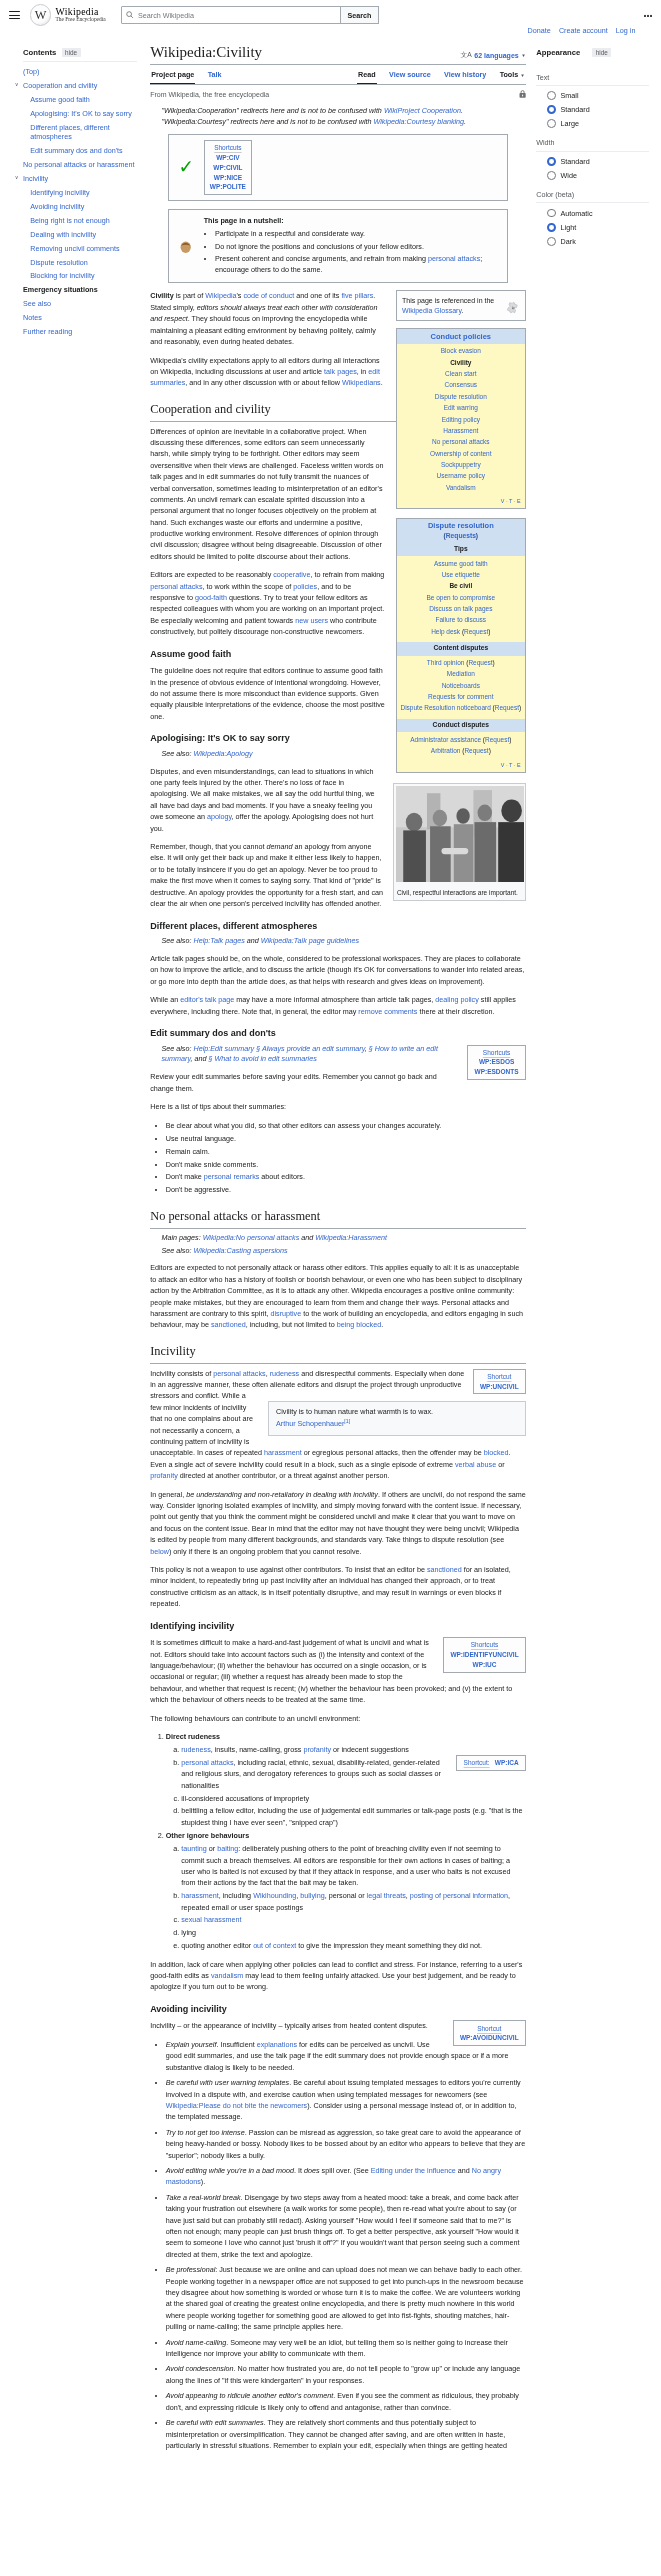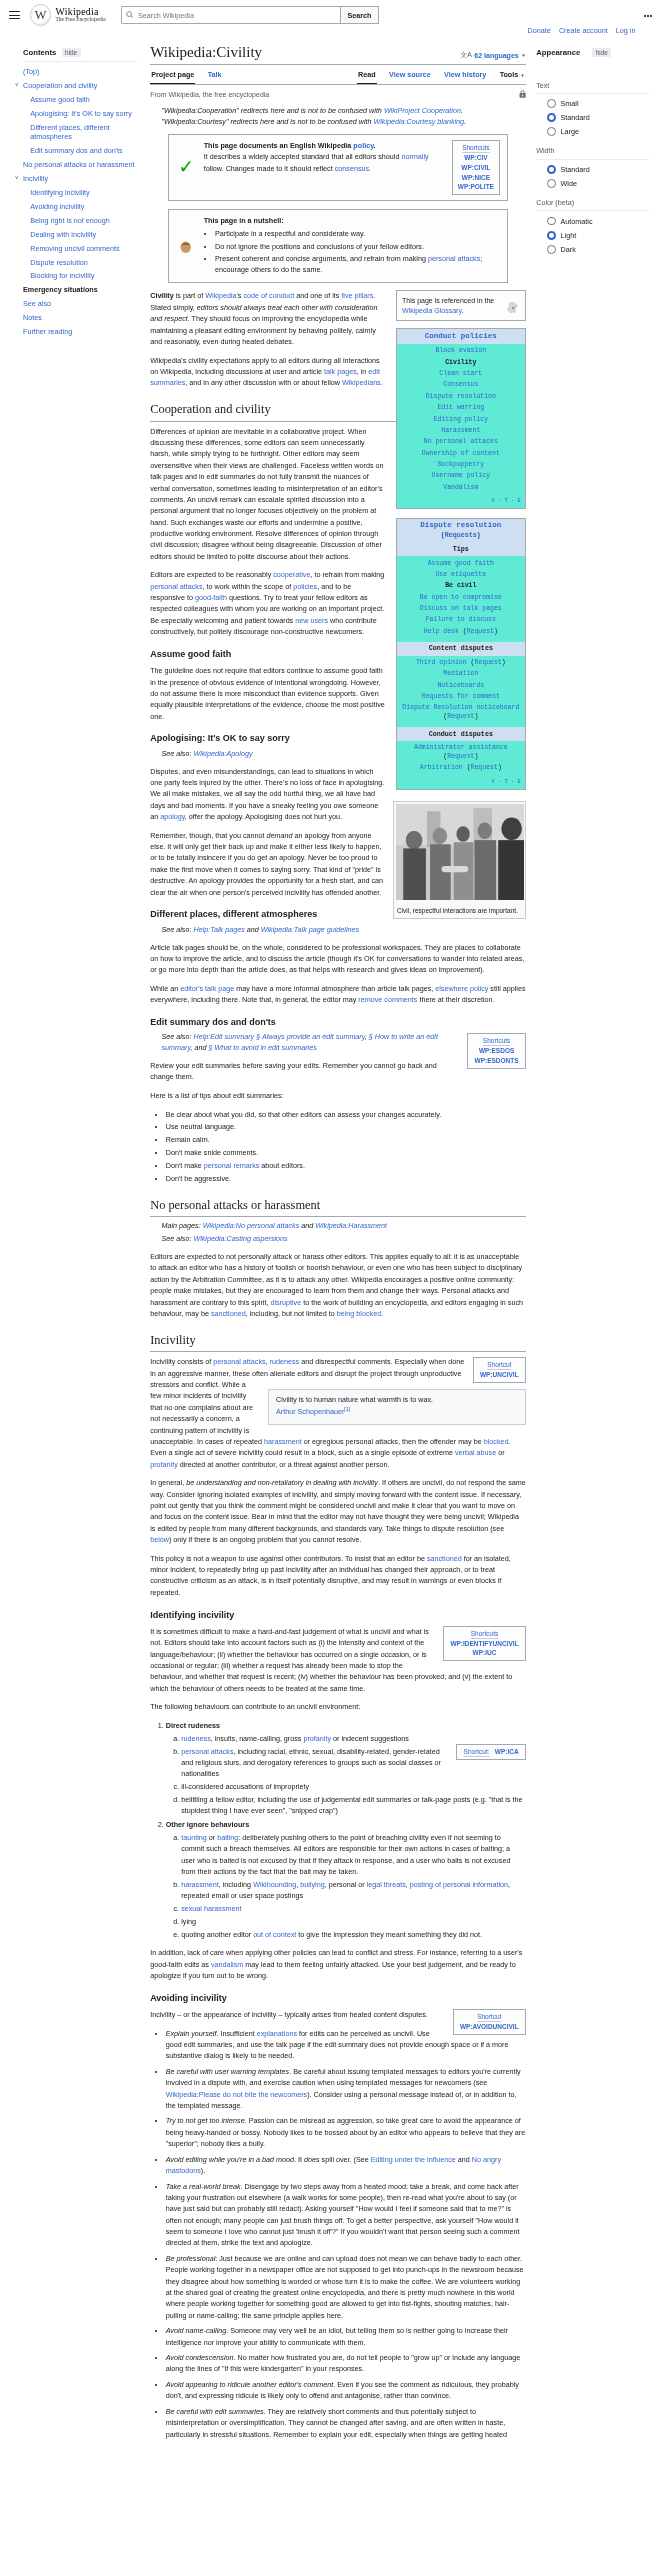--- a/index.html
+++ b/index.html
@@ -70,21 +70,21 @@
   .shortcuts-float .sc-item { font-weight:700; color:#3366cc; }
 
   .content { line-height:1.58; }
   .content p { margin:4.1px 0 7.2px; }
   h2 { font-family:"Liberation Serif","DejaVu Serif",serif; font-weight:400; font-size:12.4px; border-bottom:0.5px solid #a2a9b1; margin:11.3px 0 4.1px; padding-bottom:1px; }
   h3 { font-size:9px; margin:9.3px 0 3.1px; }
 
   
   .rfloat { float:right; clear:right; }
   .glossary-box { width:130px; border:0.5px solid #a2a9b1; background:#fdfdfd; padding:4.1px 5.2px; margin:0 0 7.2px 9.3px; font-size:7px; display:flex; gap:4.1px; align-items:center; line-height:1.4; }
-  .navbox { width:130px; border:0.5px solid #a2a9b1; background:#5eead4; margin:0 0 8.2px 9.3px; font-size:6.5px; text-align:center;font-family:Liberation Mono, monospace; }
+  .navbox { width:130px; border:0.5px solid #a2a9b1; background:#fef9c3; margin:0 0 8.2px 9.3px; font-size:6.5px; text-align:center; }
   .navbox .nb-head { background:#cedff2; padding:2.6px 3.1px; font-weight:700; color:#2a4b8d; font-size:7.5px; line-height:1.25; }
   .navbox .nb-sub { background:#cedff2; padding:1.5px 3.1px; font-weight:700; color:#202122; font-size:6.7px; }
   .navbox .nb-band { background:#cedff2; padding:1.5px 3.1px; font-weight:700; color:#202122; font-size:6.7px; margin-top:2.1px; }
   .navbox .nb-item { padding:1.3px 3.1px; line-height:1.35; }
   .navbox .vte { text-align:right; padding:1.5px 4.1px 2.6px; font-size:5.4px; color:#3366cc; }
   .thumb { float:right; clear:right; width:133px; border:0.5px solid #c8ccd1; background:#f8f9fa; padding:2.1px; margin:2.1px 0 7.2px 9.3px; font-size:6.5px; color:#202122; }
   .thumb .cap { padding:2.6px 1px 1px; line-height:1.4; }
   .quote-box { float:right; clear:right; width:258px; border:0.5px solid #c8ccd1; background:#f8f9fa; padding:5.2px 7.2px; margin:2.1px 0 7.2px 9.3px; line-height:1.5; }
   .quote-box .qa { color:#3366cc; }
   .quote-box sup { font-size:5.2px; color:#3366cc; }
@@ -97,21 +97,21 @@
   .content ul.plain li { margin:1.5px 0; }
   ol.behaviours { margin:3.1px 0 7.2px 15.5px; }
   ol.behaviours > li { margin:2.1px 0; }
   ol.behaviours ol { list-style-type:lower-alpha; margin-left:15.5px; }
   ol.behaviours ol li { margin:1.5px 0; }
   ul.avoid { margin:3.1px 0 7.2px 15.5px; }
   ul.avoid li { margin:2.1px 0 4.1px; }
 
   
   .appearance { padding:17.5px 12.4px 0 5.2px; font-size:7.2px; }
-  .ap-head { display:flex; align-items:center; gap:12px; margin-bottom:24px; }
+  .ap-head { display:flex; align-items:center; gap:12px; margin-bottom:16px; }
   .ap-title { font-weight:700; font-size:7.7px; }
   .ap-group { margin-bottom:10.3px; }
   .ap-group-label { color:#54595d; border-bottom:0.5px solid #eaecf0; padding-bottom:3.1px; margin-bottom:5.2px; }
   .radio-row { display:flex; align-items:center; gap:4.6px; margin:5.2px 0; cursor:pointer;padding-left:11px; }
   .radio { width:8.8px; height:8.8px; border-radius:50%; border:0.5px solid #72777d; background:#fff; flex:0 0 8.8px; }
   .radio.sel { border:2.6px solid #36c; }
 </style>
 </head>
 <body>
 
@@ -285,24 +285,20 @@
           </svg>
       </span>
     </div>
 
     <div class="hatnote">"Wikipedia:Cooperation" redirects here and is not to be confused with <span class="wl">WikiProject Cooperation</span>. "Wikipedia:Courtesy" redirects here and is not to be confused with <span class="wl">Wikipedia:Courtesy blanking</span>.</div>
 
     <div class="msgbox">
       <div class="mb-icon">
           <span class="check">✓</span>
         </div>
-      <div class="mb-body">
-        <div class="mb-title">This page documents an English Wikipedia <span class="wl">policy</span>.</div>
-        <div>It describes a widely accepted standard that all editors should <span class="wl">normally</span> follow. Changes made to it should reflect <span class="wl">consensus</span>.</div>
-      </div>
       <div class="shortcuts-float" style="float:none; margin:0;">
         <div class="sc-title">Shortcuts</div>
         <div>
             <div class="sc-item">WP:CIV</div>
             <div class="sc-item">WP:CIVIL</div>
             <div class="sc-item">WP:NICE</div>
             <div class="sc-item">WP:POLITE</div>
           </div>
       </div>
     </div>
@@ -420,33 +416,33 @@
       <p>The guideline does not require that editors continue to assume good faith in the presence of obvious evidence of intentional wrongdoing. However, do not assume there is more misconduct than evidence supports. Given equally plausible interpretations of the evidence, choose the most positive one.</p>
 
       <h3>Apologising: It's OK to say sorry</h3>
       <div class="hatnote">See also: <span class="wl">Wikipedia:Apology</span></div>
       <p>Disputes, and even misunderstandings, can lead to situations in which one party feels injured by the other. There's no loss of face in apologising. We all make mistakes, we all say the odd hurtful thing, we all have bad days and bad moments. If you have a sneaky feeling you owe someone an <span class="wl">apology</span>, offer the apology. Apologising does not hurt you.</p>
       <p>Remember, though, that you cannot <i>demand</i> an apology from anyone else. It will only get their back up and make it either less likely to happen, or to be totally insincere if you do get an apology. Never be too proud to make the first move when it comes to saying sorry. That kind of "pride" is destructive. An apology provides the opportunity for a fresh start, and can clear the air when one person's perceived incivility has offended another.</p>
 
       <h3>Different places, different atmospheres</h3>
       <div class="hatnote">See also: <span class="wl">Help:Talk pages</span> and <span class="wl">Wikipedia:Talk page guidelines</span></div>
       <p>Article talk pages should be, on the whole, considered to be professional workspaces. They are places to collaborate on how to improve the article, and to discuss the article (though it's OK for conversations to wander into related areas, or go more into depth than the article does, as that helps with research and gives ideas on improvement).</p>
-      <p>While an <span class="wl">editor's talk page</span> may have a more informal atmosphere than article talk pages, <span class="wl">elsewhere policy</span> still applies everywhere, including there. Note that, in general, the editor may <span class="wl">remove comments</span> there at their discretion.</p>
+      <p>While an <span class="wl">editor's talk page</span> may have a more informal atmosphere than article talk pages, <span class="wl">dealing policy</span> still applies everywhere, including there. Note that, in general, the editor may <span class="wl">remove comments</span> there at their discretion.</p>
 
       <h3>Edit summary dos and don'ts</h3>
       <div class="sc-inline">
         <div class="sc-title">Shortcuts</div>
         <div>
             <div class="sc-item">WP:ESDOS</div>
             <div class="sc-item">WP:ESDONTS</div>
           </div>
       </div>
       <div class="hatnote">See also: <span class="wl">Help:Edit summary § Always provide an edit summary</span>, <span class="wl">§ How to write an edit summary</span>, and <span class="wl">§ What to avoid in edit summaries</span></div>
       <p>Review your edit summaries before saving your edits. Remember you cannot go back and change them.</p>
-      <p>Here is a list of tips about edit summaries:</p>
+      <p>Here is a list of tips about their summaries:</p>
       <ul class="plain">
 
       <li>Be clear about what you did, so that other editors can assess your changes accurately.</li>
           <li>Use neutral language.</li>
           <li>Remain calm.</li>
           <li>Don't make snide comments.</li>
           <li>Don't make <span class="wl">personal remarks</span> about editors.</li>
           <li>Don't be aggressive.</li>
         </ul>
 

